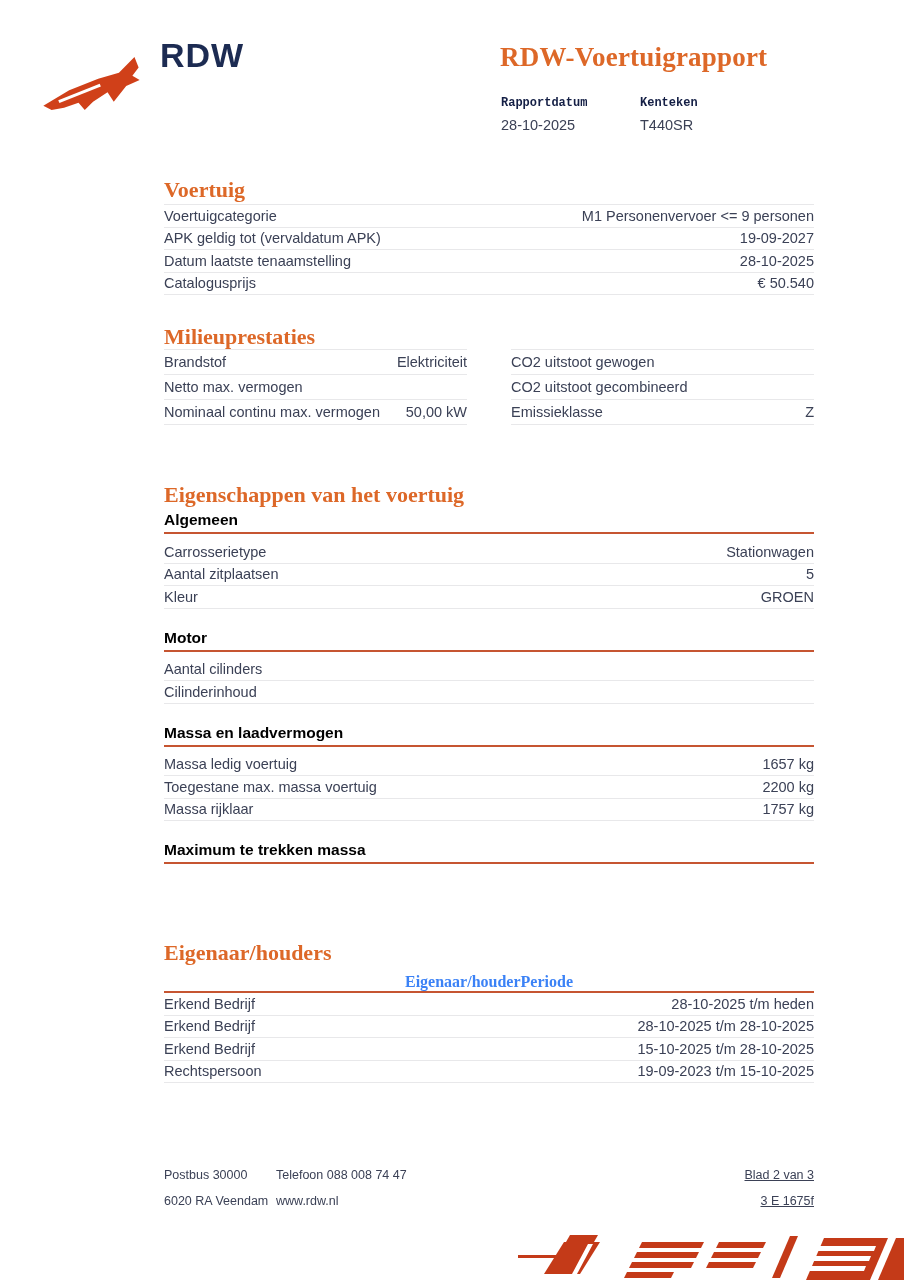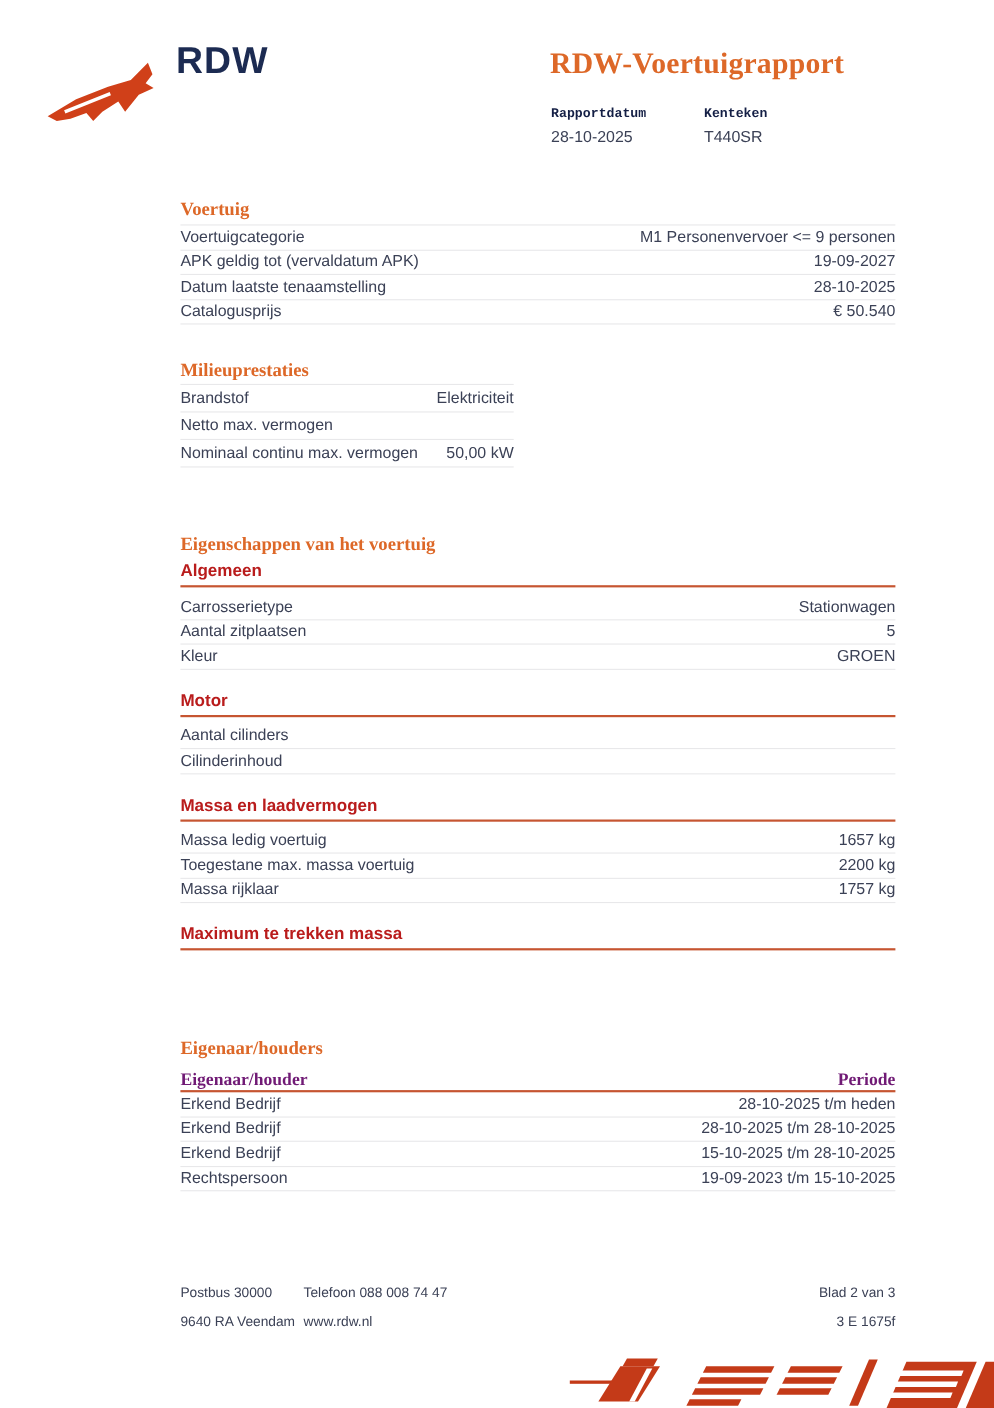--- a/index.html
+++ b/index.html
@@ -25,23 +25,23 @@
   .meta-col1{width:139px;}
   .meta-label{
     font-family:Liberation Mono, monospace;font-weight:700;
     font-size:12px;color:#141f45;
   }
   .meta-value{font-size:14.5px;color:#3b4156;margin-top:7px;}
   
   .sec{position:absolute;left:164px;width:650px;}
   .sec-h{
     font-family:"Liberation Serif", serif;font-weight:700;
-    font-size:17px;color:#dd6828;line-height:20px;
-  }
-  .sub-h{font-weight:700;font-size:15.5px;color:#b91c1c;line-height:20px;}
+    font-size:22px;color:#dd6828;line-height:20px;
+  }
+  .sub-h{font-weight:700;font-size:15.5px;color:#000000;line-height:20px;}
   .orange-rule{border-bottom:2px solid #c65531;}
   .rows{margin-top:0;}
   .rows.topline{border-top:1px solid #e8e8ea;margin-top:4px;}
   .row{
     display:flex;justify-content:space-between;align-items:center;
     height:21.5px;border-bottom:1px solid #e8e8ea;
     font-size:14.5px;
   }
   .row .lbl{white-space:nowrap;}
   .row .val{white-space:nowrap;text-align:right;}
@@ -52,31 +52,31 @@
   .mil-col .row{height:24px;}
   .mil-col2{flex:1;border-top:1px solid #e8e8ea;}
   .mil-col2 .row{height:24px;}
   
   .subsec{margin-top:19px;}
   .subsec.first{margin-top:5px;}
   .subsec .rows{margin-top:7px;}
   .subsec .sub-h{padding-bottom:2px;}
   
   .own-head{
-    display:flex;justify-content:space-between;align-items:flex-end;
+    display:flex;justify-content:center;align-items:flex-end;
     height:26px;border-bottom:2px solid #c65531;
     font-family:"Liberation Serif", serif;font-weight:700;
-    font-size:16px;color:#701a75;margin-top:2px;
+    font-size:16px;color:#3b82f6;margin-top:2px;
   }
   
   .footer{position:absolute;left:164px;top:1168px;width:650px;font-size:12.5px;color:#3b4156;}
   .f-row{display:flex;margin-bottom:12px;}
   .f-c1{width:112px;}
   .f-c2{flex:1;}
-  .f-c3{text-align:right;}
+  .f-c3{text-align:right;text-decoration:underline;}
   
   .speedlines{position:absolute;right:0;bottom:0;width:390px;height:46px;}
 </style>
 </head>
 <body>
 
 <svg class="logo-bird" viewBox="0 0 100 56">
   <path fill="#d04019" d="M3 50 L28 35 L56 24 L76 18 L91 3 L95 13 L89 21 L96 25 L83 31 L71 46 L65 37 L51 46 L43 54 L37 47 L23 52 L11 54 Z"></path>
   <path stroke="#ffffff" stroke-width="3" fill="none" d="M18 46 L58 30"></path>
   <path stroke="#ffffff" stroke-width="2.4" fill="none" d="M60 20 L78 12"></path>
@@ -129,20 +129,34 @@
       <div class="row">
         <span class="lbl">Netto max. vermogen</span>
         <span class="val"></span>
       </div>
       <div class="row">
         <span class="lbl">Nominaal continu max. vermogen</span>
         <span class="val">50,00 kW</span>
       </div>
     </div>
     <div class="mil-gap"></div>
+    <div class="mil-col2">
+      <div class="row">
+        <span class="lbl">CO2 uitstoot gewogen</span>
+        <span class="val"></span>
+      </div>
+      <div class="row">
+        <span class="lbl">CO2 uitstoot gecombineerd</span>
+        <span class="val"></span>
+      </div>
+      <div class="row">
+        <span class="lbl">Emissieklasse</span>
+        <span class="val">Z</span>
+      </div>
+    </div>
   </div>
 </div>
 
 <div class="sec" style="top:485px">
   <div class="sec-h">Eigenschappen van het voertuig</div>
 
   <div class="subsec first">
     <div class="sub-h orange-rule">Algemeen</div>
     <div class="rows">
       <div class="row">
@@ -223,21 +237,21 @@
   </div>
 </div>
 
 <div class="footer">
   <div class="f-row">
     <span class="f-c1">Postbus 30000</span>
     <span class="f-c2">Telefoon 088 008 74 47</span>
     <span class="f-c3">Blad 2 van 3</span>
   </div>
   <div class="f-row">
-    <span class="f-c1">9640 RA Veendam</span>
+    <span class="f-c1">6020 RA Veendam</span>
     <span class="f-c2">www.rdw.nl</span>
     <span class="f-c3">3 E 1675f</span>
   </div>
 </div>
 
 <svg class="speedlines" viewBox="0 0 390 46">
   <g fill="#c43a18">
     <rect x="4" y="21" width="66" height="3"></rect>
     <polygon points="30,40 50,8 86,8 66,40"></polygon>
     <polygon points="52,8 56,1 84,1 80,8"></polygon>

